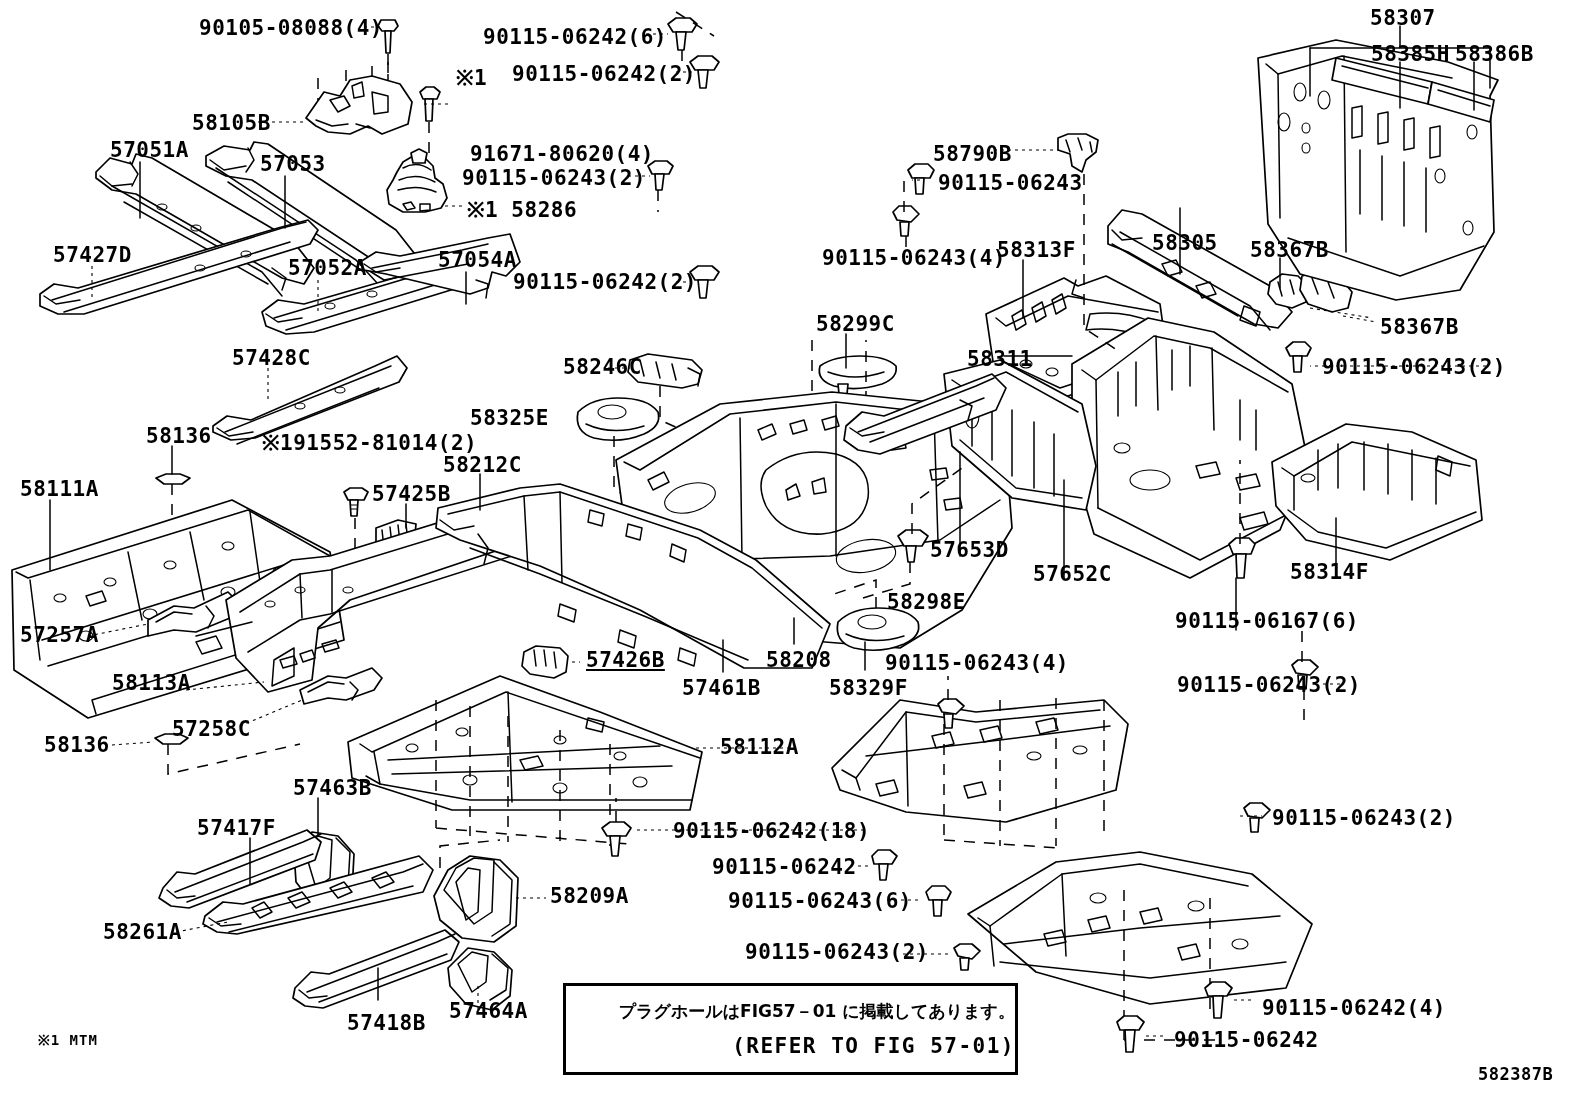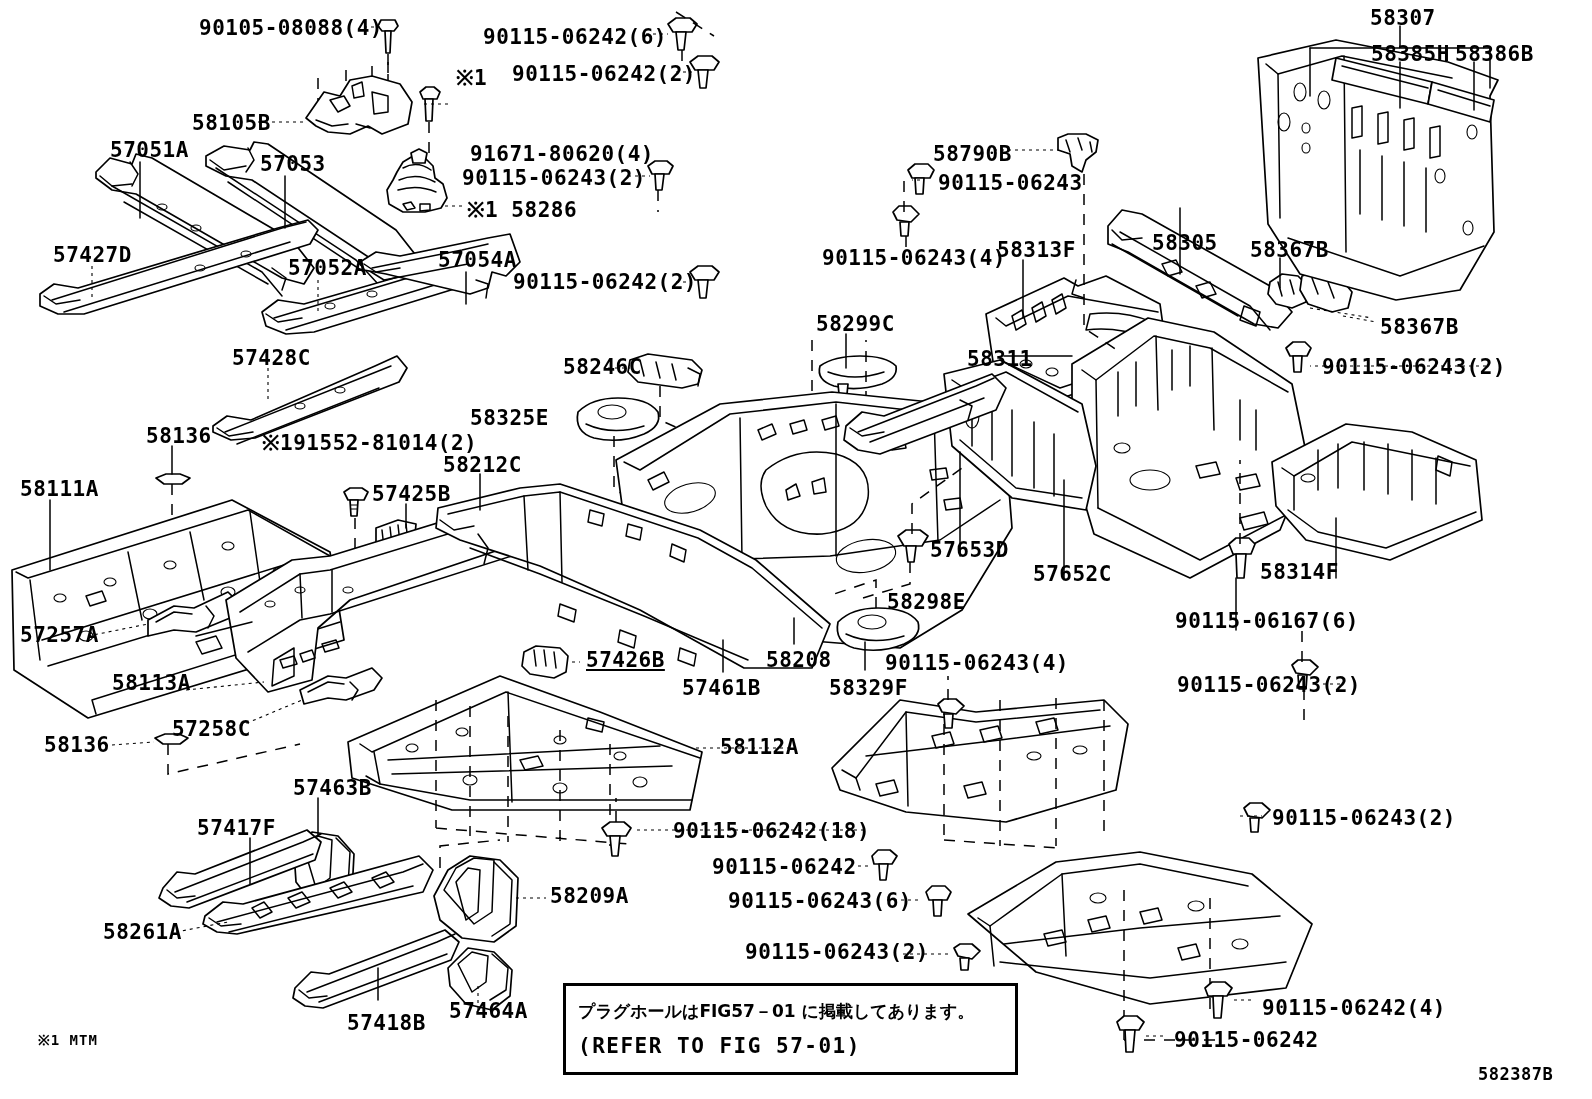--- a/index.html
+++ b/index.html
@@ -44,21 +44,21 @@
   
   #notebox{
     position:absolute;
     left:563px;top:983px;
     width:455px;height:92px;
     border:3px solid #000;
     background:#fff;
     box-sizing:border-box;
     display:flex;
     flex-direction:column;
-    align-items:flex-start;
+    align-items:flex-end;
     justify-content:center;
     gap:11px;
     padding-left:12px;
   }
   #notebox .jp{
     font-family:"DejaVu Sans","Liberation Sans",sans-serif;
     font-size:17px;font-weight:700;letter-spacing:0px;
   }
   #notebox .en{
     font-family:"DejaVu Sans","Liberation Sans",sans-serif;
@@ -701,21 +701,21 @@
       <div class="lbl" style="left: 967px; top: 349px;">58311</div>
       <div class="lbl" style="left: 1322px; top: 357px;">90115-06243(2)</div>
       <div class="lbl" style="left: 470px; top: 408px;">58325E</div>
       <div class="lbl" style="left: 146px; top: 426px;">58136</div>
       <div class="lbl" style="left: 262px; top: 433px;">※191552-81014(2)</div>
       <div class="lbl" style="left: 443px; top: 455px;">58212C</div>
       <div class="lbl" style="left: 20px; top: 479px;">58111A</div>
       <div class="lbl" style="left: 372px; top: 484px;">57425B</div>
       <div class="lbl" style="left: 930px; top: 540px;">57653D</div>
       <div class="lbl" style="left: 1033px; top: 564px;">57652C</div>
-      <div class="lbl" style="left: 1260px; top: 562px;">58314F</div>
+      <div class="lbl" style="left: 1290px; top: 562px;">58314F</div>
       <div class="lbl" style="left: 20px; top: 625px;">57257A</div>
       <div class="lbl" style="left: 887px; top: 592px;">58298E</div>
       <div class="lbl" style="left: 1175px; top: 611px;">90115-06167(6)</div>
       <div class="lbl" style="left: 112px; top: 673px;">58113A</div>
       <div class="lbl" style="left: 586px; top: 650px; text-decoration: underline;">57426B</div>
       <div class="lbl" style="left: 766px; top: 650px;">58208</div>
       <div class="lbl" style="left: 885px; top: 653px;">90115-06243(4)</div>
       <div class="lbl" style="left: 1177px; top: 675px;">90115-06243(2)</div>
       <div class="lbl" style="left: 682px; top: 678px;">57461B</div>
       <div class="lbl" style="left: 829px; top: 678px;">58329F</div>

